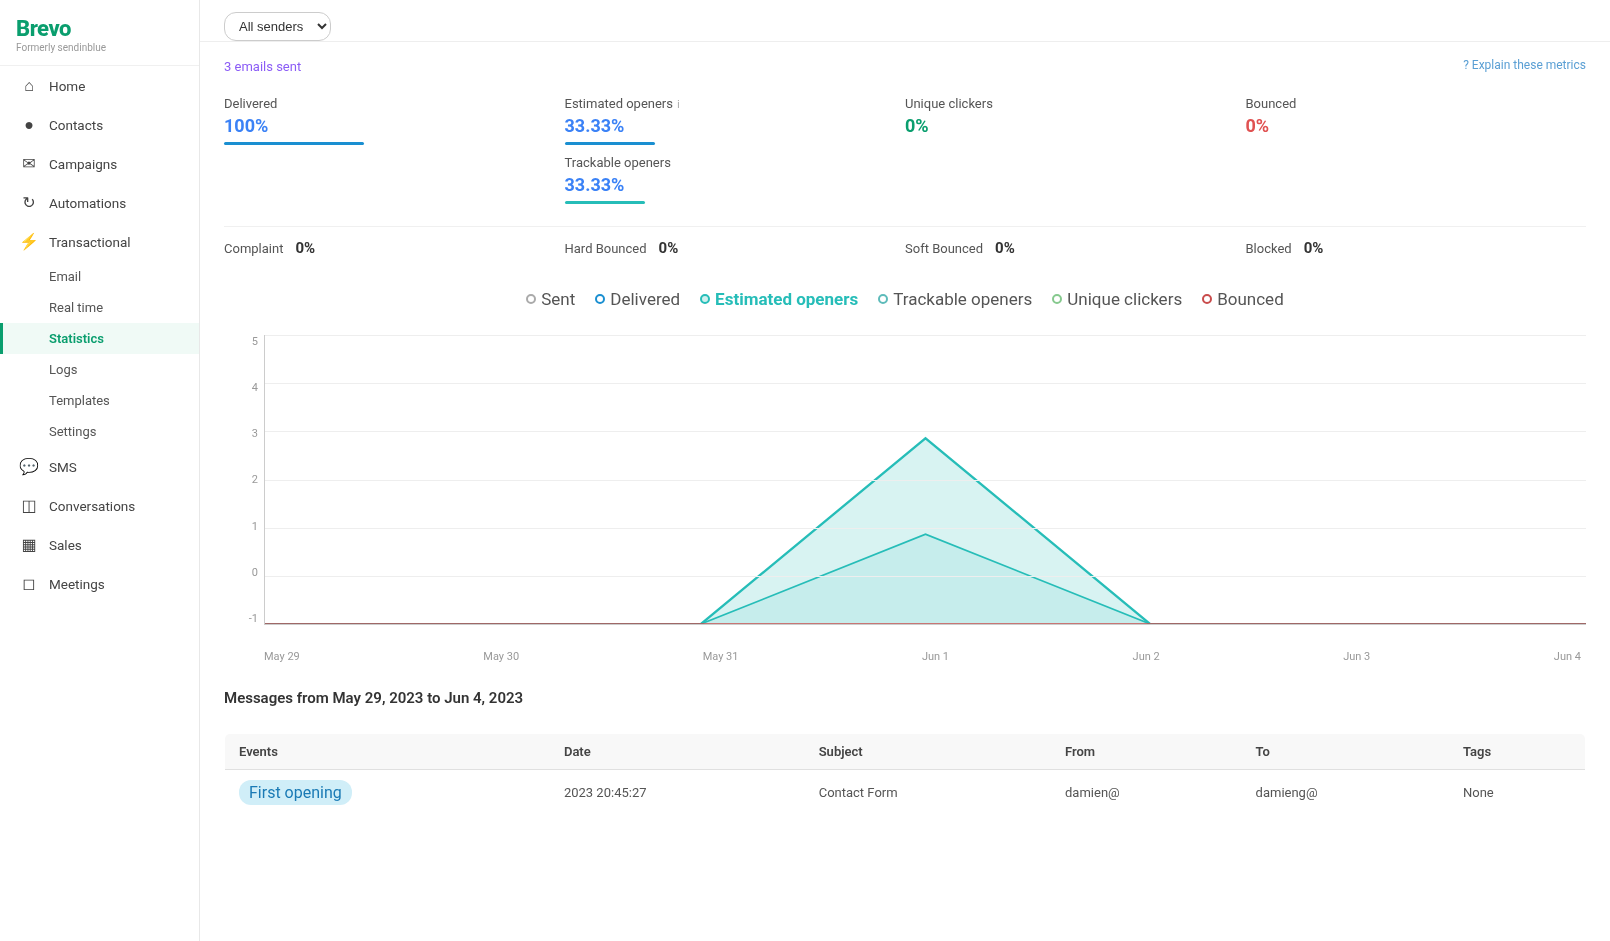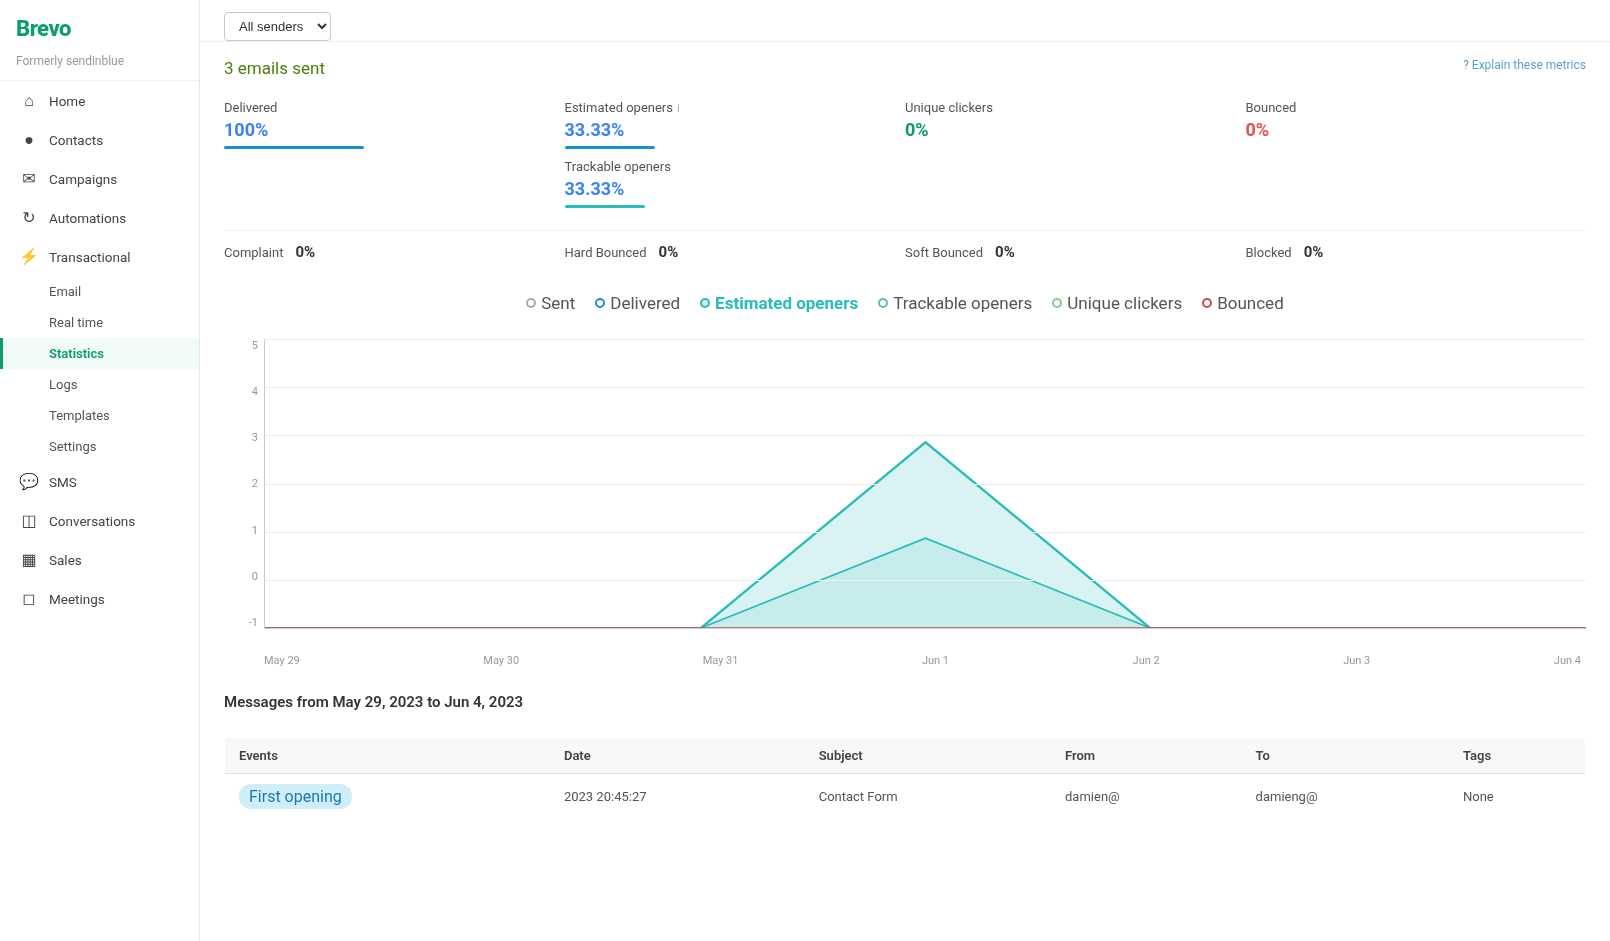--- a/index.html
+++ b/index.html
@@ -20,23 +20,23 @@
       padding: 16px 16px 12px;
       border-bottom: 1px solid #f0f0f0;
     }
     .logo-brevo {
       font-size: 22px;
       font-weight: 800;
       color: #0a9e6e;
       letter-spacing: -0.5px;
     }
     .logo-sub {
-      font-size: 12px;
+      font-size: 10px;
       color: #999;
-      margin-top: 13px;
+      margin-top: 1px;
     }
     .nav-item {
       display: flex;
       align-items: center;
       gap: 10px;
       padding: 10px 16px;
       cursor: pointer;
       color: #444;
       font-size: 13.5px;
       border-left: 3px solid transparent;
@@ -68,34 +68,34 @@
 
     .top-bar {
       padding: 12px 24px 0;
       border-bottom: 1px solid #eee;
       display: flex;
       align-items: center;
       gap: 8px;
     }
     .filter-select {
       border: 1px solid #ccc;
-      border-radius: 4px;
+      border-radius: 12px;
       padding: 5px 10px;
       font-size: 13px;
       color: #333;
       background: #fff;
       cursor: pointer;
     }
 
     .metrics-section {
       padding: 16px 24px 0;
     }
     .emails-sent {
-      font-size: 17px;
-      color: #4d7c0f;
+      font-size: 13px;
+      color: #8b5cf6;
       margin-bottom: 14px;
     }
     .explain-link {
       float: right;
       color: #5a9fd4;
       font-size: 12px;
       cursor: pointer;
       text-decoration: none;
     }
     .explain-link:before {

